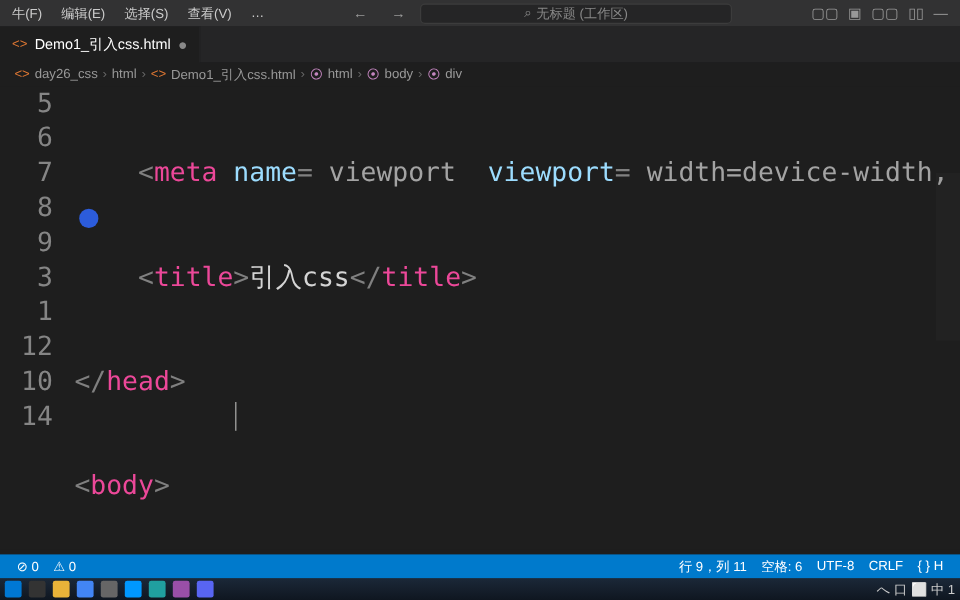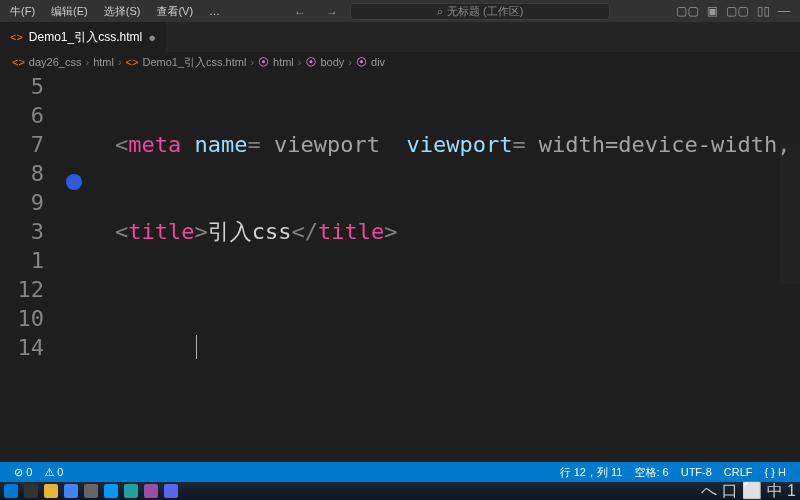--- a/index.html
+++ b/index.html
@@ -130,21 +130,21 @@
     bottom: 0; left: 0; right: 0;
     height: 18px;
     background: linear-gradient(#1b2838, #0f1620);
     display: flex;
     align-items: center;
     padding-left: 4px;
     gap: 6px;
   }
   .taskbar .tb-icon { width: 14px; height: 14px; background: #4a6; border-radius: 2px; }
   .taskbar .spacer { flex: 1; }
-  .taskbar .tray { color: #ccc; font-size: 16px; padding-right: 4px; }
+  .taskbar .tray { color: #ccc; font-size: 11px; padding-right: 4px; }
 
   .minimap {
     position: absolute;
     right: 0; top: 72px;
     width: 20px; height: 140px;
     background: rgba(100,100,100,0.06);
   }
 </style>
 </head>
 <body>
@@ -208,37 +208,39 @@
     <div class="ln">9</div>
     <div class="ln">3</div>
     <div class="ln">1</div>
     <div class="ln">12</div>
     <div class="ln">10</div>
     <div class="ln">14</div>
   </div>
   <div class="code">
     <div class="line">    <span class="punct">&lt;</span><span class="tagname">meta</span><span class="attrname"> name</span><span class="punct">=</span><span class="string"> viewport</span><span class="attrname">  viewport</span><span class="punct">=</span><span class="string"> width=device-width, initia</span></div>
     <div class="line">    <span class="punct">&lt;</span><span class="tagname">title</span><span class="punct">&gt;</span><span class="text">引入css</span><span class="punct">&lt;/</span><span class="tagname">title</span><span class="punct">&gt;</span></div>
+    <div class="line"><span class="punct">&lt;/</span><span class="tagname">head</span><span class="punct">&gt;</span></div>
+    <div class="line"><span class="punct">&lt;</span><span class="tagname">body</span><span class="punct">&gt;</span></div>
     
     
     
     
     
     
   </div>
   <div class="cursor-dot"></div>
   <div class="cursor-bar"></div>
   <div class="minimap"></div>
 </div>
 
 <div class="statusbar">
   <span class="sb-item">⊘ 0</span>
   <span class="sb-item">⚠ 0</span>
   <span class="spacer"></span>
-  <span class="sb-item">行 12，列 11</span>
+  <span class="sb-item">行 9，列 11</span>
   <span class="sb-item">空格: 6</span>
   <span class="sb-item">UTF-8</span>
   <span class="sb-item">CRLF</span>
   <span class="sb-item">{ } H</span>
 </div>
 
 <div class="taskbar">
   <div class="tb-icon" style="background:#0078d4"></div>
   <div class="tb-icon" style="background:#333"></div>
   <div class="tb-icon" style="background:#e8b339"></div>

